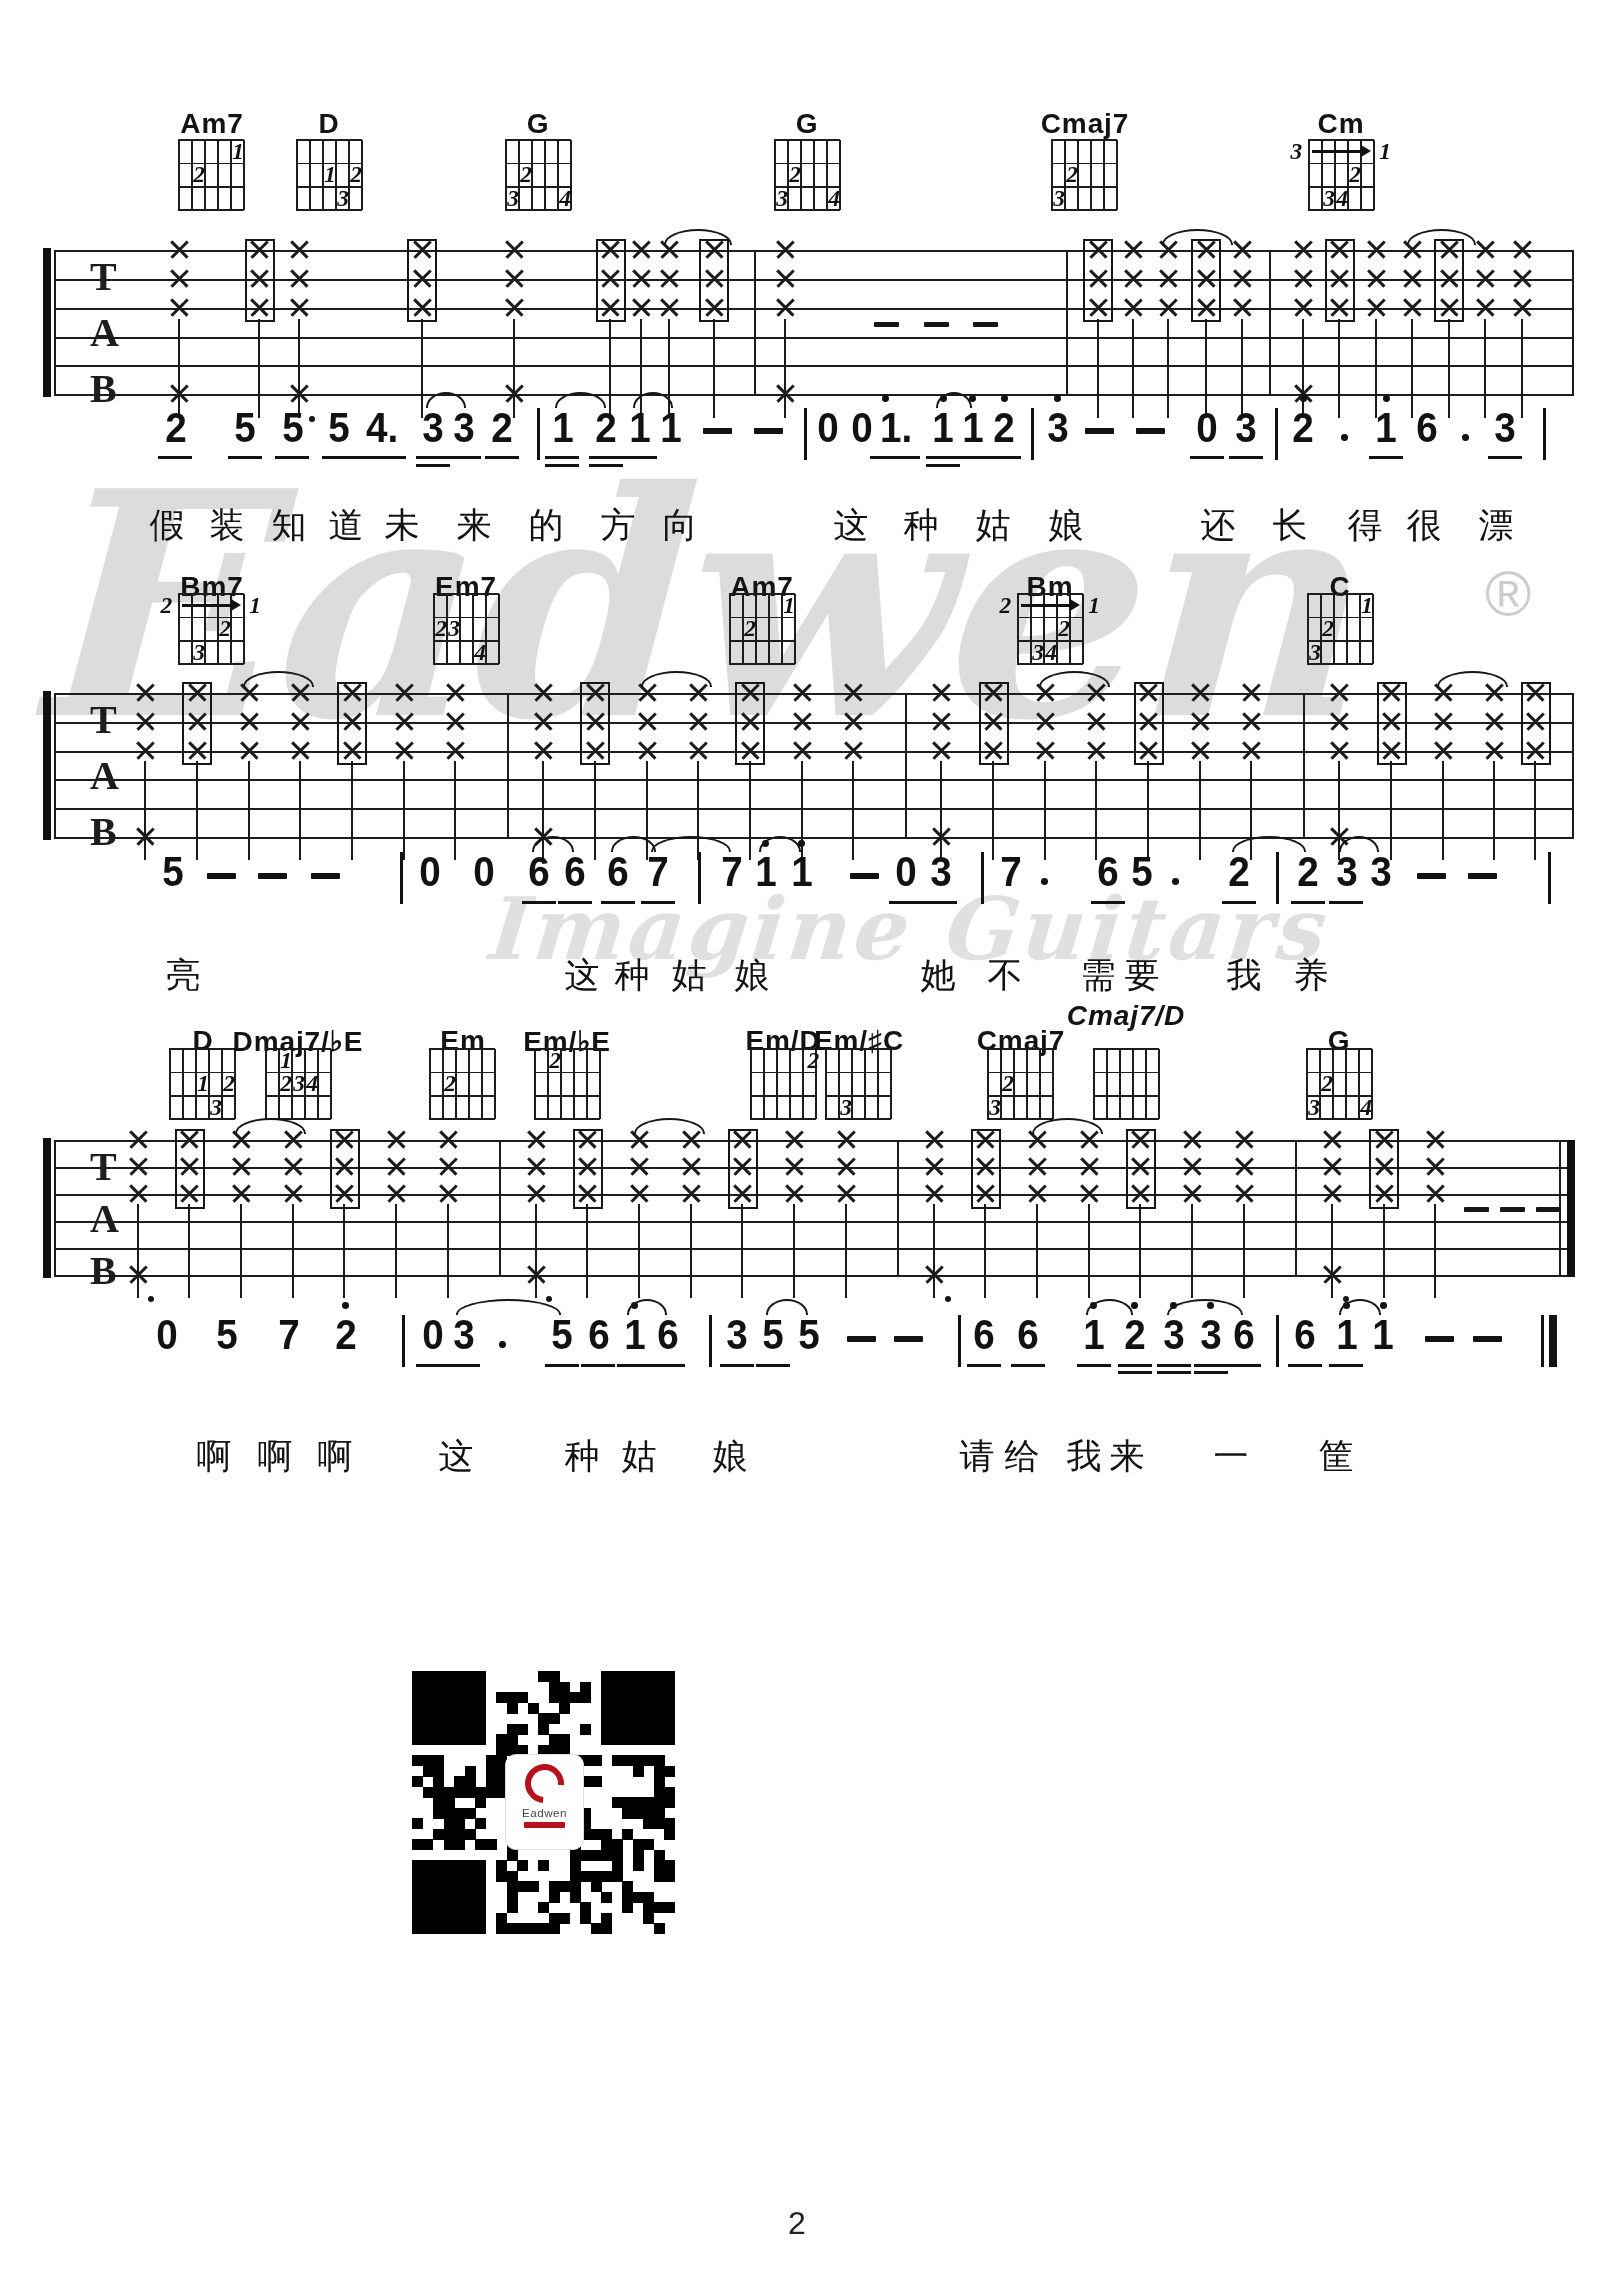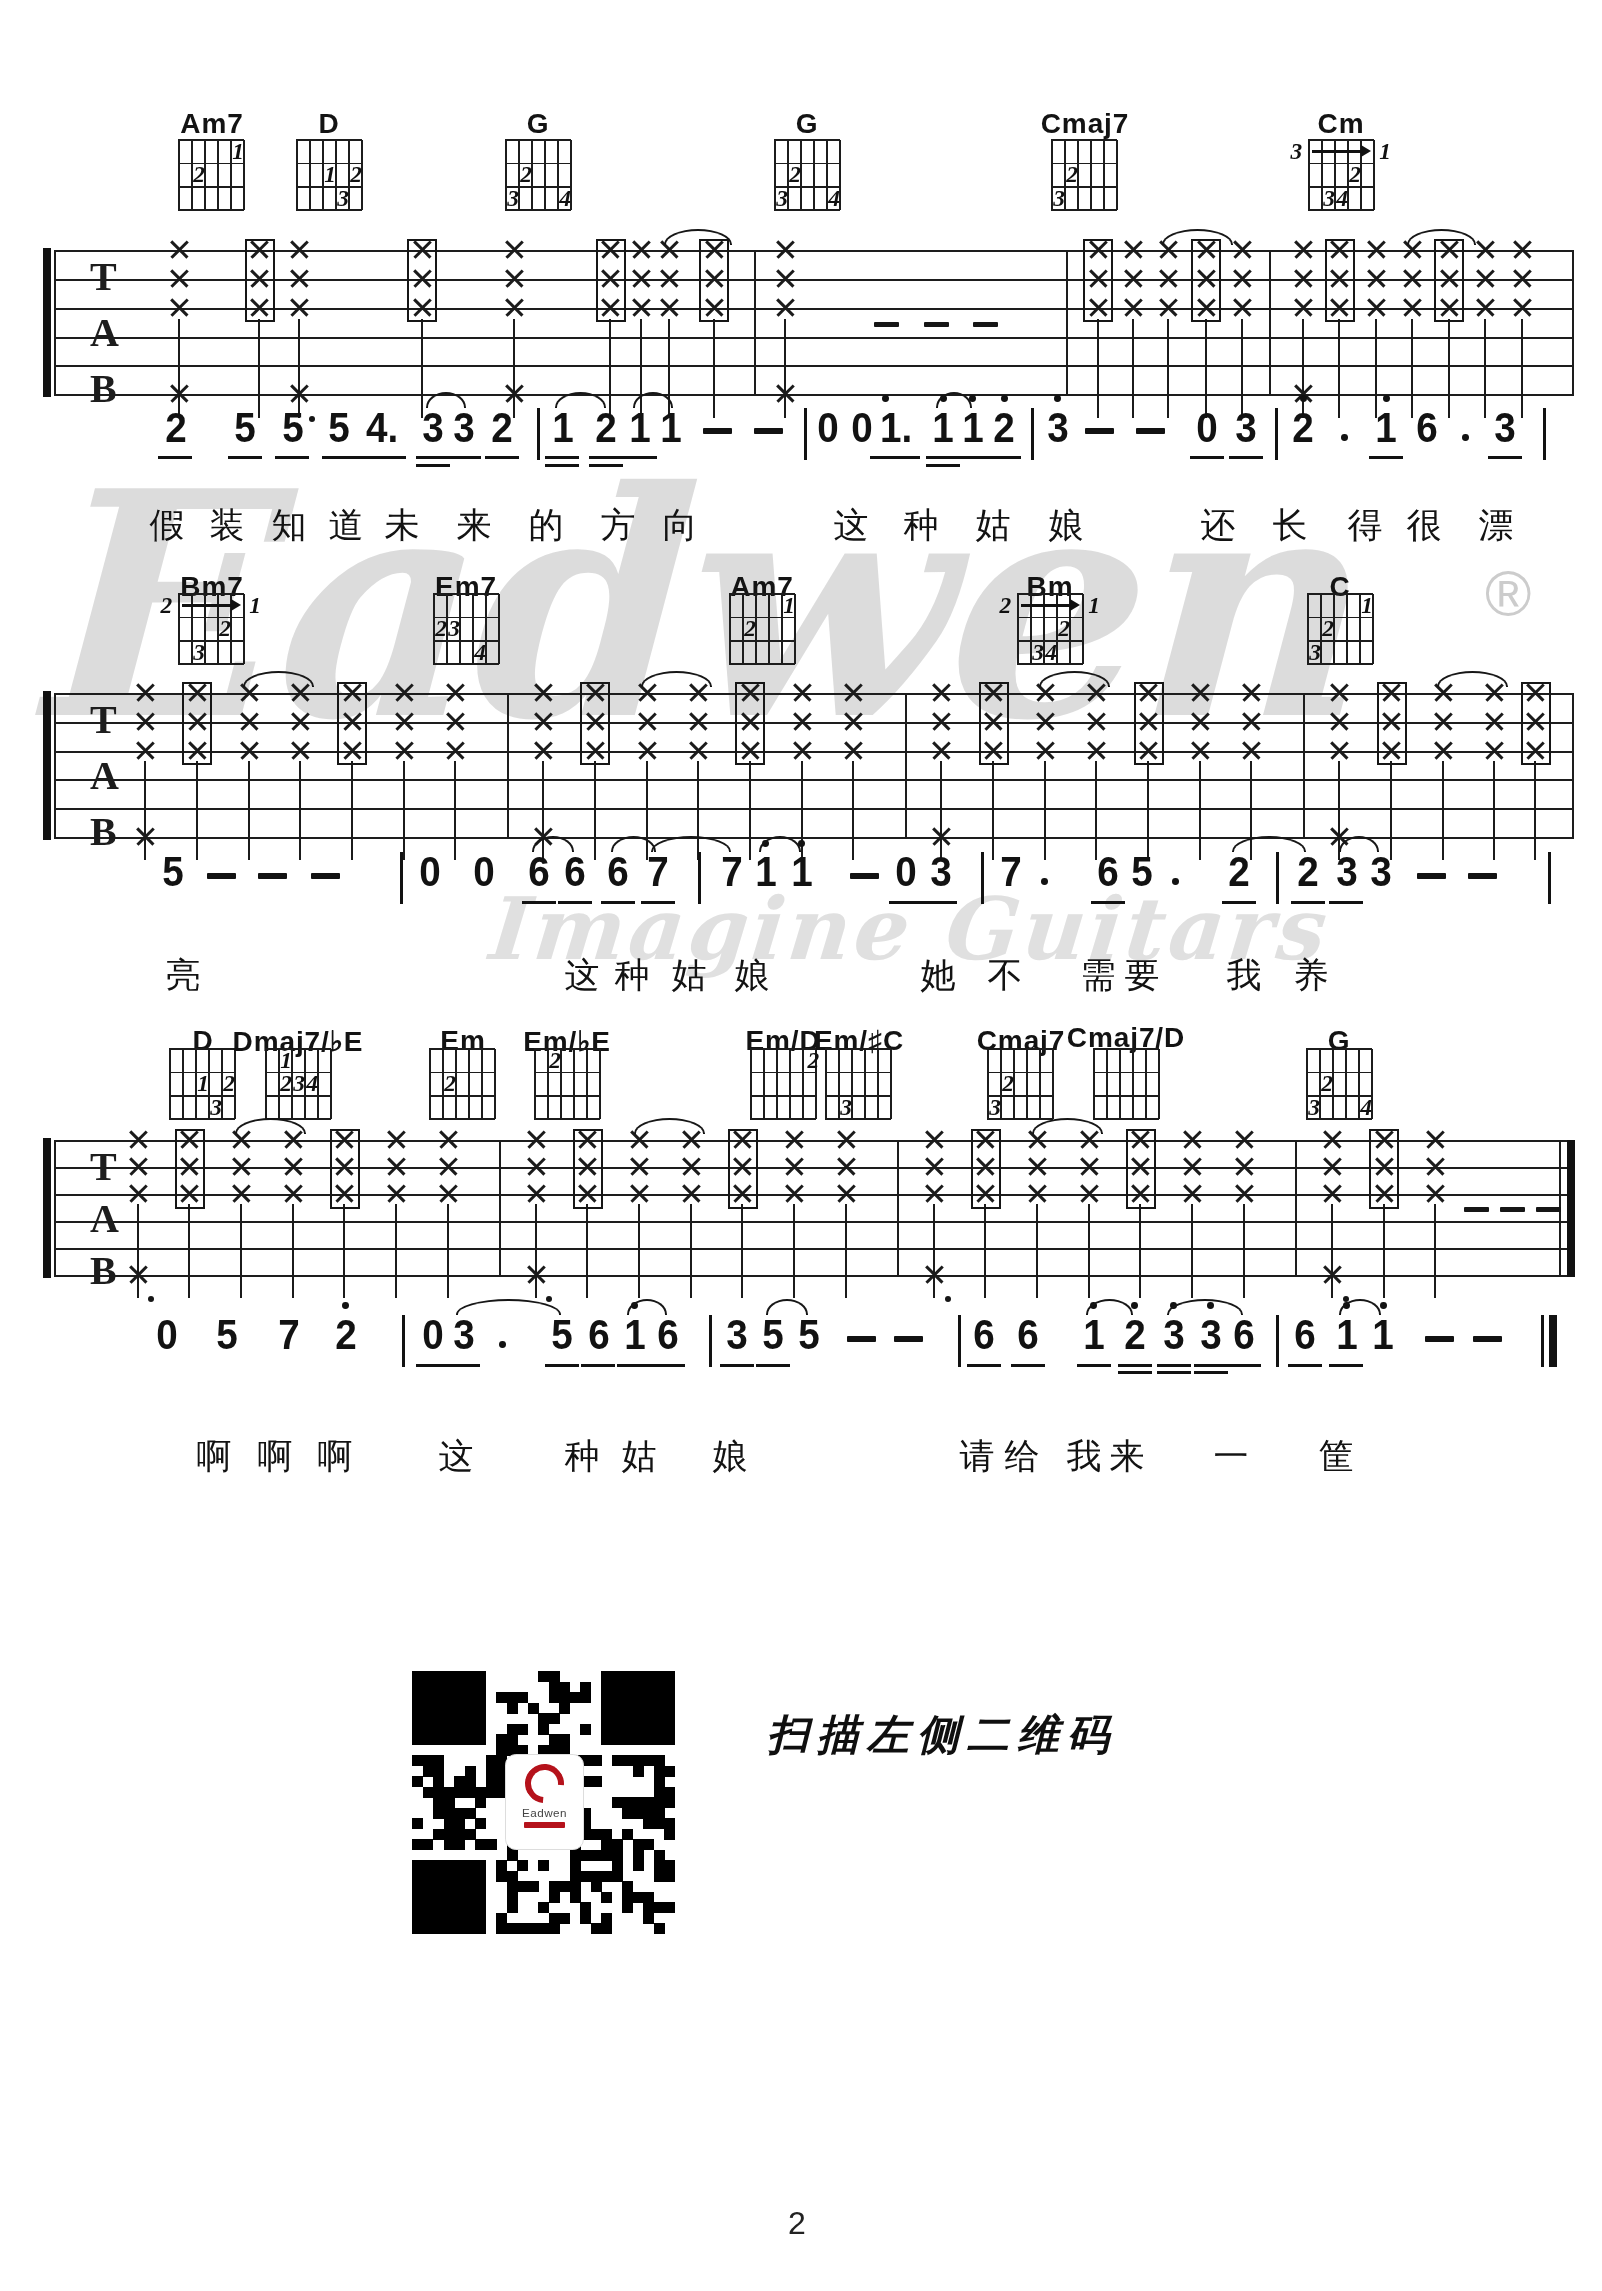--- a/index.html
+++ b/index.html
@@ -760,21 +760,21 @@
         <div class="gl" style="left: 38px; top: 0px; width: 1.8px; height: 70px;"></div>
         <div class="gl" style="left: 51px; top: 0px; width: 1.8px; height: 70px;"></div>
         <div class="gl" style="left: 64px; top: 0px; width: 1.8px; height: 70px;"></div>
         <div class="gl" style="left: -0.9px; top: -0.9px; width: 66px; height: 2.3px;"></div>
         <div class="gl" style="left: -0.9px; top: 22.5px; width: 66px; height: 1.8px;"></div>
         <div class="gl" style="left: -0.9px; top: 46px; width: 66px; height: 1.8px;"></div>
         <div class="gl" style="left: -0.9px; top: 69px; width: 66px; height: 1.8px;"></div>
         <div class="finger" style="left: 20px; top: 35px;">2</div>
         <div class="finger" style="left: 7.2px; top: 59px;">3</div>
       </div>
-      <div class="chordlabel" style="left: 1126px; top: 1022px;">Cmaj7/D</div>
+      <div class="chordlabel" style="left: 1126px; top: 1000px; font-style: italic;">Cmaj7/D</div>
       <div class="grid" style="left: 1094px; top: 1049px; position: absolute;">
         <div class="gl" style="left: -0.9px; top: 0px; width: 1.8px; height: 70px;"></div>
         <div class="gl" style="left: 12px; top: 0px; width: 1.8px; height: 70px;"></div>
         <div class="gl" style="left: 25px; top: 0px; width: 1.8px; height: 70px;"></div>
         <div class="gl" style="left: 38px; top: 0px; width: 1.8px; height: 70px;"></div>
         <div class="gl" style="left: 51px; top: 0px; width: 1.8px; height: 70px;"></div>
         <div class="gl" style="left: 64px; top: 0px; width: 1.8px; height: 70px;"></div>
         <div class="gl" style="left: -0.9px; top: -0.9px; width: 66px; height: 2.3px;"></div>
         <div class="gl" style="left: -0.9px; top: 22.5px; width: 66px; height: 1.8px;"></div>
         <div class="gl" style="left: -0.9px; top: 46px; width: 66px; height: 1.8px;"></div>
@@ -1228,16 +1228,15 @@
       <div class="qcell" style="left: 189px; top: 0px; width: 74px; height: 74px;"></div>
       <div class="qcell" style="left: 210px; top: 21px; width: 32px; height: 32px;"></div>
       <div class="qcell" style="left: 0px; top: 189px; width: 74px; height: 74px;"></div>
       <div class="qcell" style="left: 21px; top: 210px; width: 32px; height: 32px;"></div>
       <div id="qrlogo">
       <span class="swirl"></span>
       <div class="lname">Eadwen</div>
       <div class="lbar"></div>
     </div>
     </div>
-  <div class="caption" style="top:1707px">扫描左侧二维码</div>
   <div id="pagenum">2</div>
 </div>
 
 
 </body></html>

